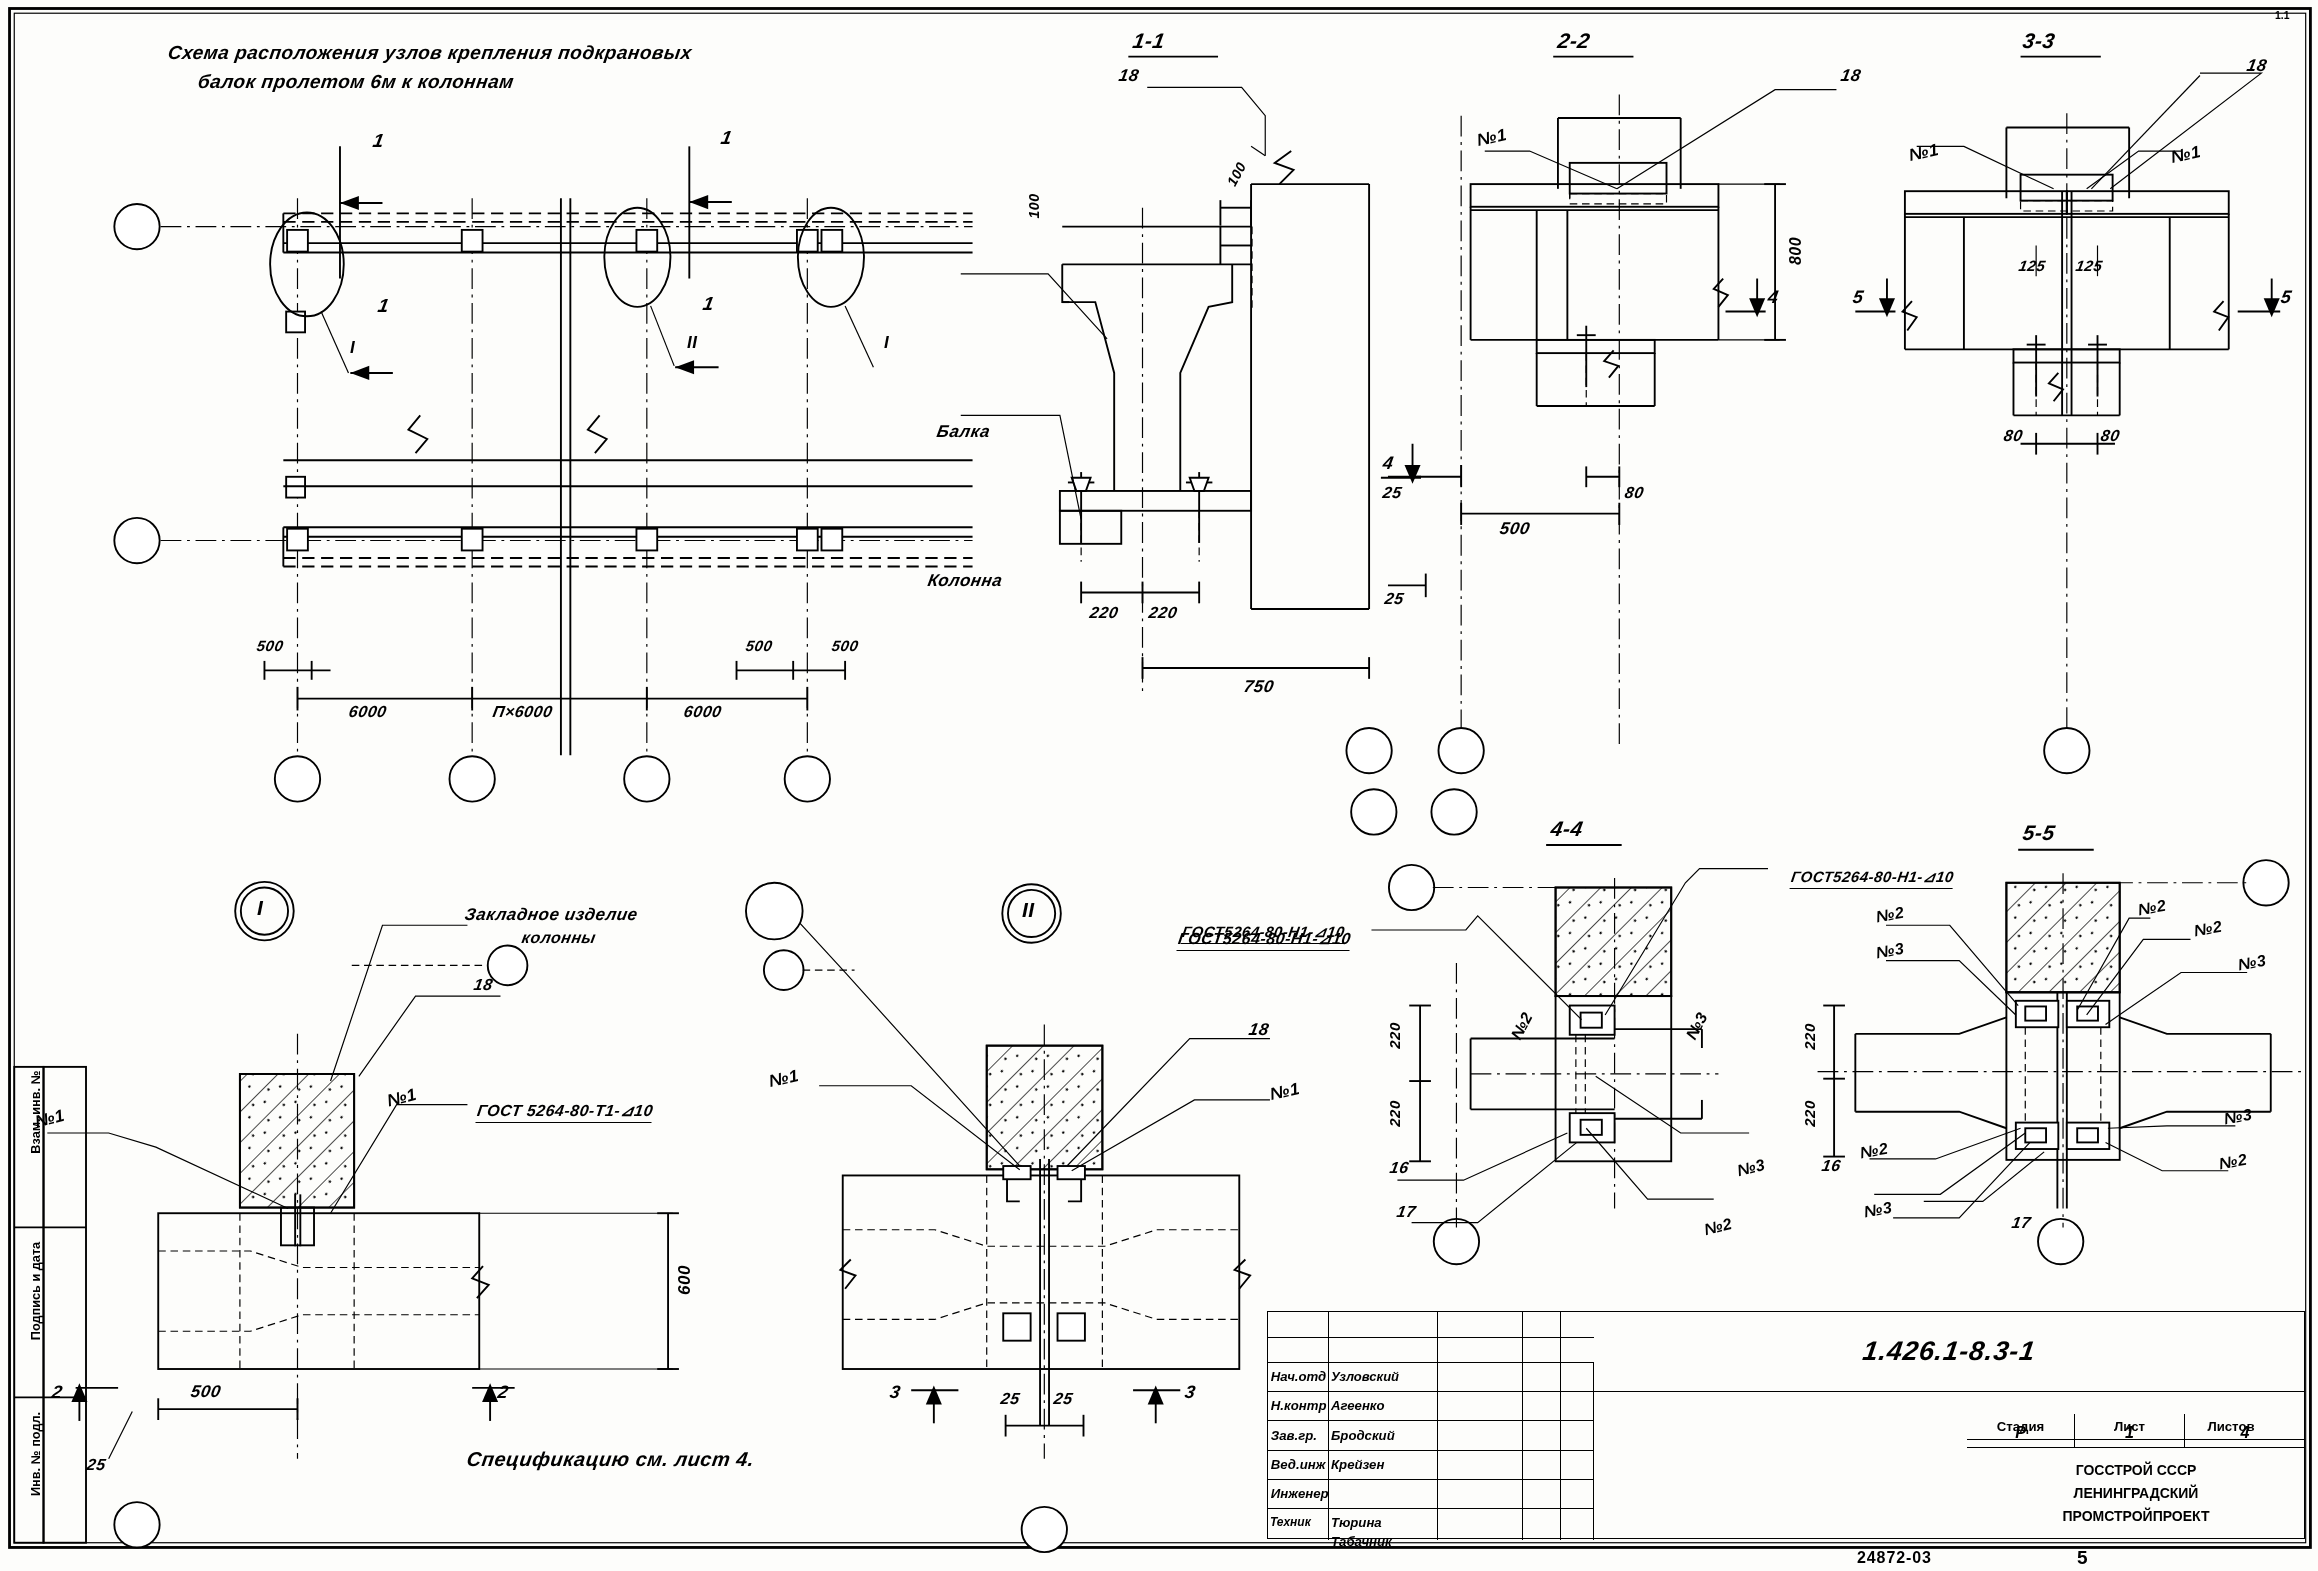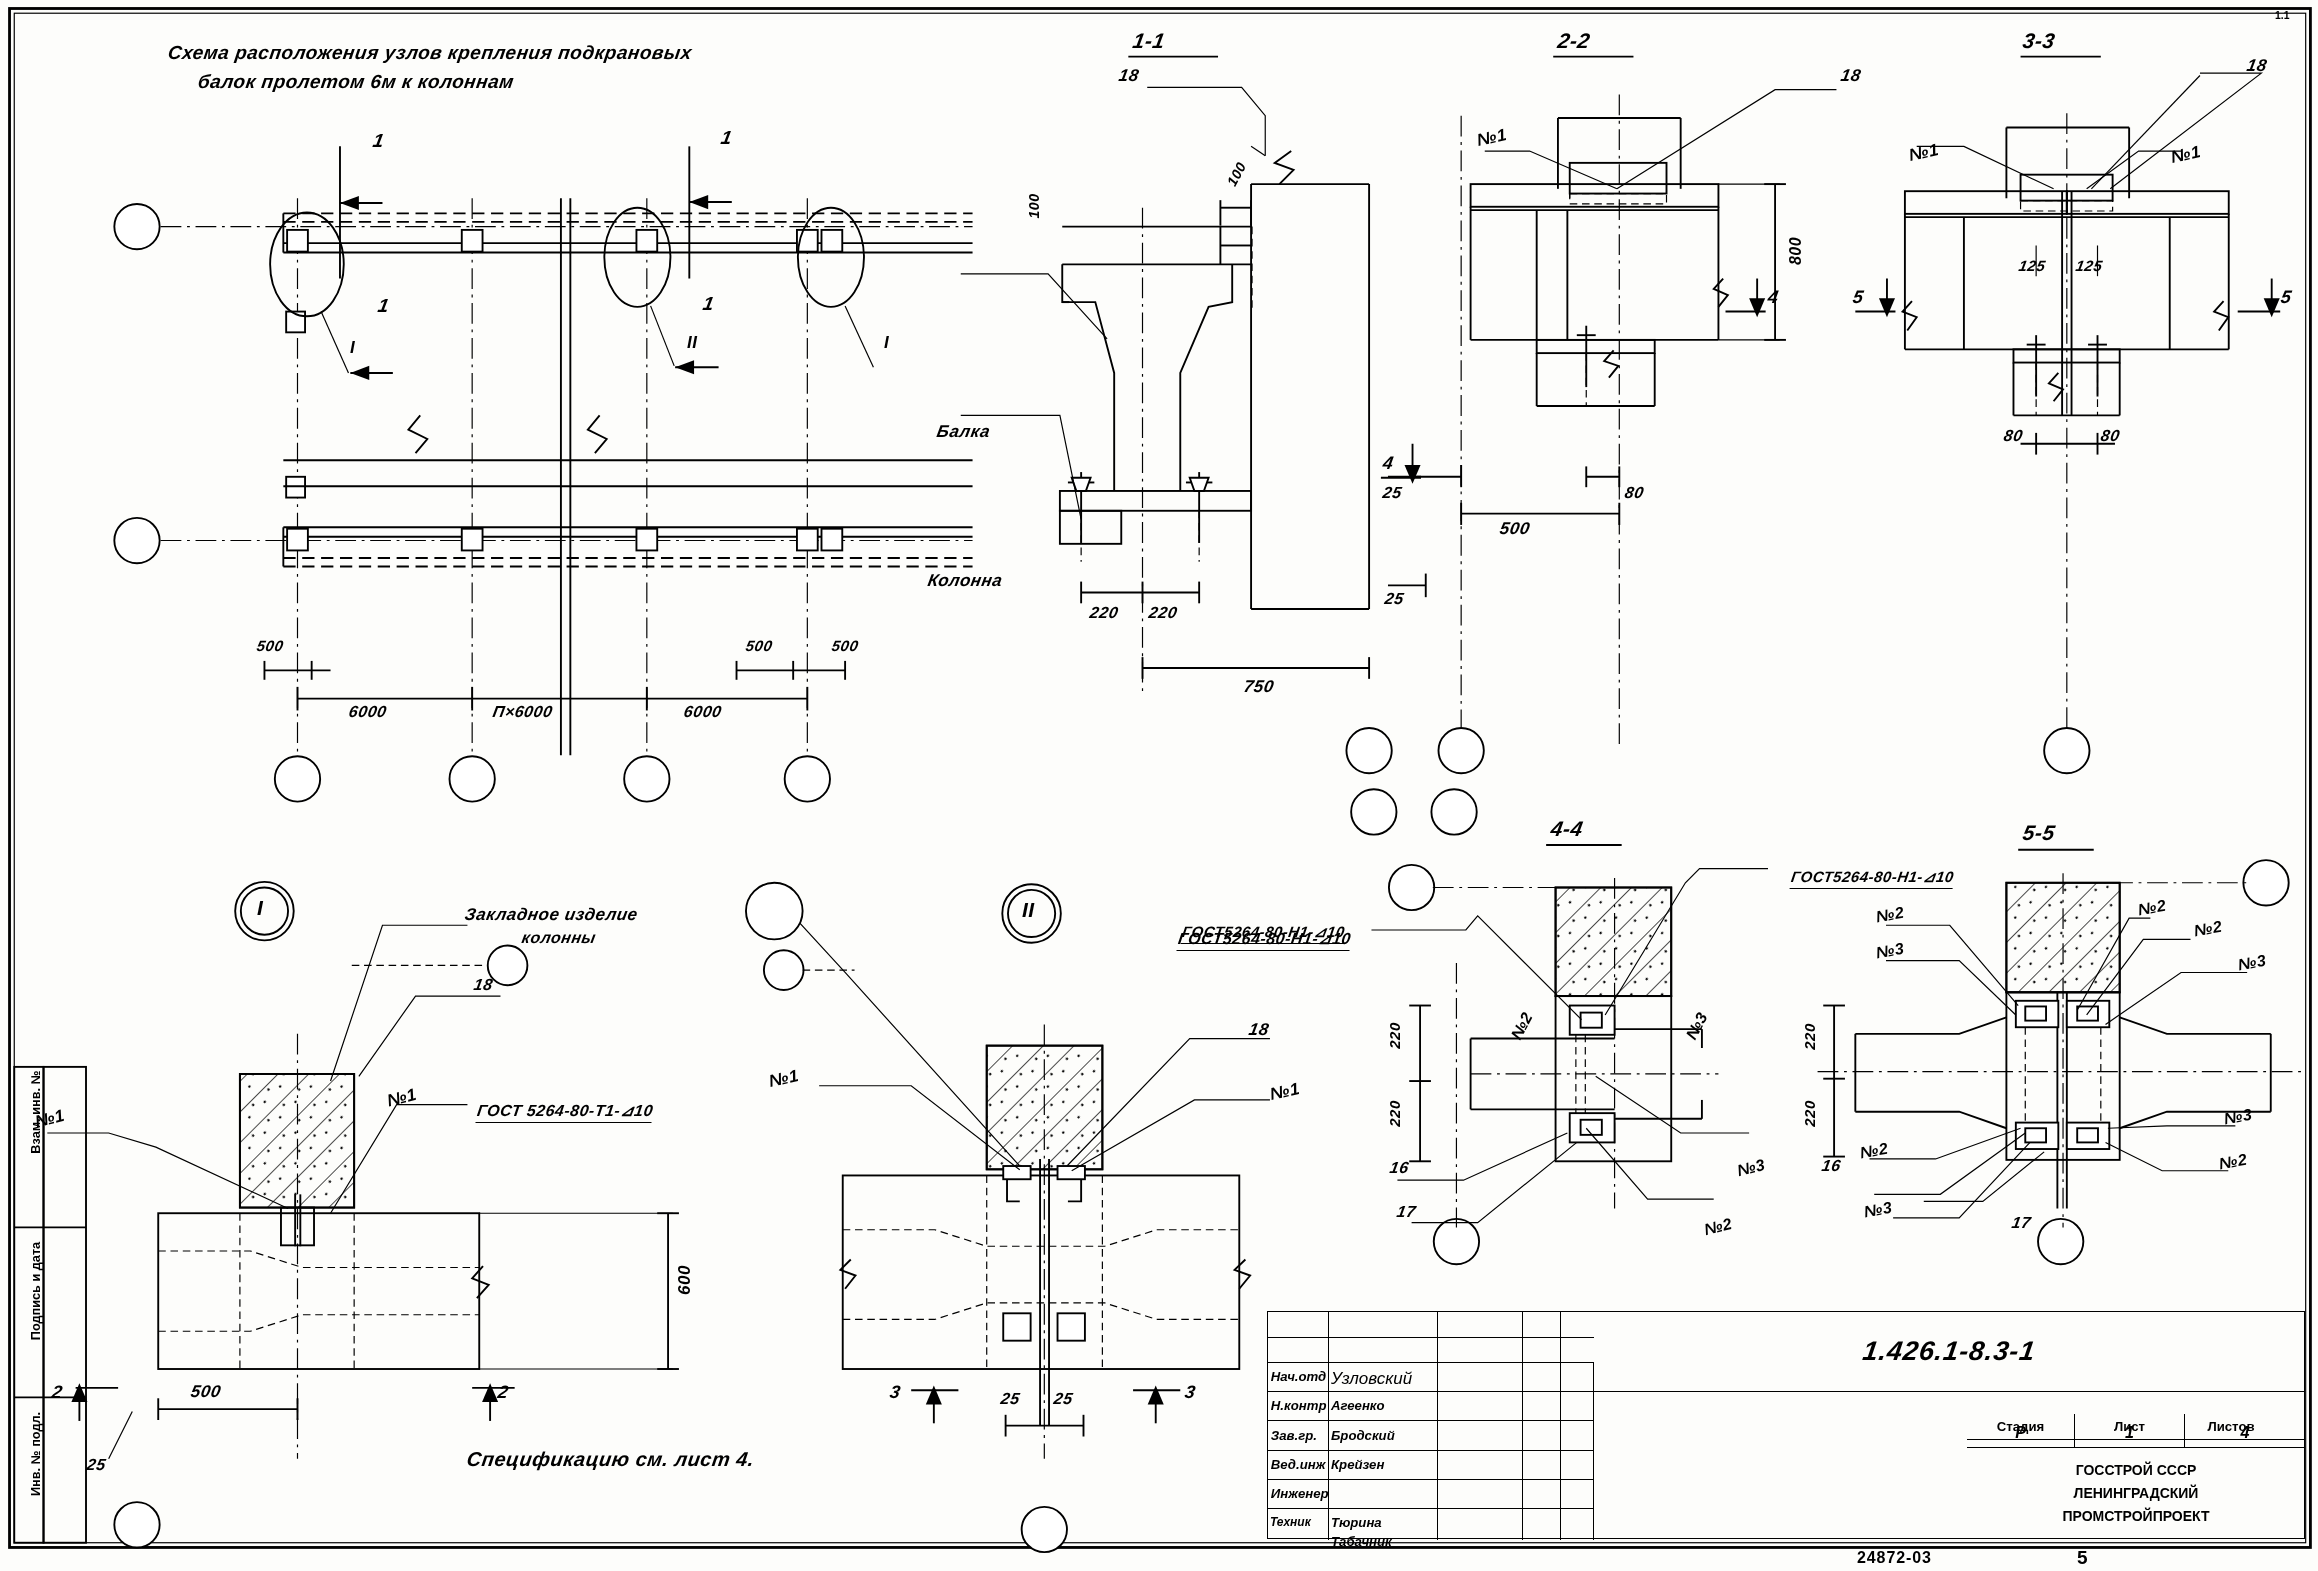--- a/index.html
+++ b/index.html
@@ -661,21 +661,21 @@
       <div style="position:absolute;left:0;top:0;width:100%;height:25.5px;border-bottom:1.4px solid #000;box-sizing:border-box;"></div>
       <div style="position:absolute;left:60px;top:0;width:1.4px;height:51px;background:#000;"></div>
       <div style="position:absolute;left:169px;top:0;width:1.4px;height:51px;background:#000;"></div>
       <div style="position:absolute;left:254px;top:0;width:1.4px;height:51px;background:#000;"></div>
       <div style="position:absolute;left:292px;top:0;width:1.4px;height:51px;background:#000;"></div>
     </div>
 
     <div style="position:absolute;left:0;top:51px;width:326px;height:177px;border-right:1.9px solid #000;box-sizing:border-box;">
       <div class="staffrow" style="position:absolute;left:0;top:0px;width:100%;height:29px;border-bottom:1.4px solid #000;box-sizing:border-box;">
         <div style="position:absolute;left:2.8px;top:6.1px;font-size:13.2px;font-weight:700;font-style:italic;">Нач.отд</div>
-        <div style="position:absolute;left:63px;top:6.1px;font-size:17px;font-weight:400;font-style:italic;">Узловский</div>
+        <div style="position:absolute;left:63px;top:6.1px;font-size:13px;font-weight:700;font-style:italic;">Узловский</div>
       </div>
       <div class="staffrow" style="position:absolute;left:0;top:29px;width:100%;height:29px;border-bottom:1.4px solid #000;box-sizing:border-box;">
         <div style="position:absolute;left:2.8px;top:6.1px;font-size:13.2px;font-weight:700;font-style:italic;">Н.контр</div>
         <div style="position:absolute;left:63px;top:6.1px;font-size:13.2px;font-weight:700;font-style:italic;">Агеенко</div>
       </div>
       <div class="staffrow" style="position:absolute;left:0;top:59px;width:100%;height:29px;border-bottom:1.4px solid #000;box-sizing:border-box;">
         <div style="position:absolute;left:2.8px;top:6.1px;font-size:13.2px;font-weight:700;font-style:italic;">Зав.гр.</div>
         <div style="position:absolute;left:63px;top:6.1px;font-size:13.2px;font-weight:700;font-style:italic;">Бродский</div>
       </div>
       <div class="staffrow" style="position:absolute;left:0;top:88px;width:100%;height:29px;border-bottom:1.4px solid #000;box-sizing:border-box;">

